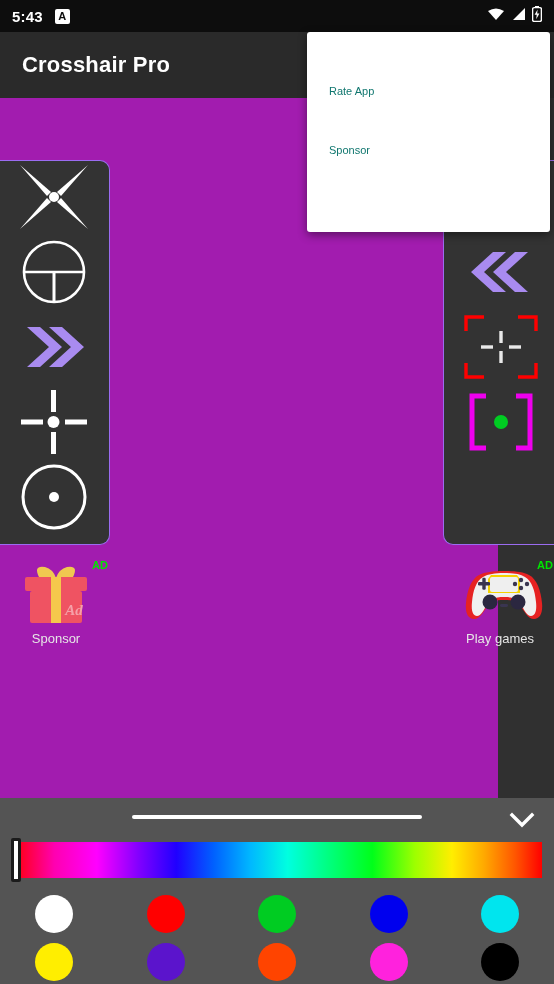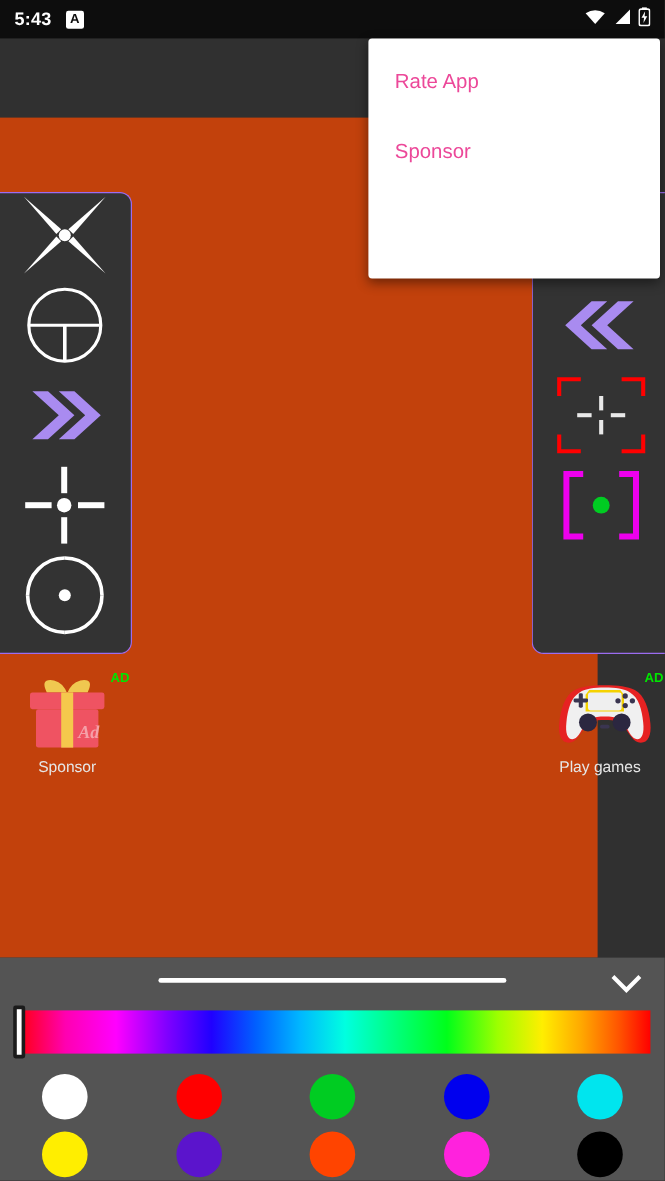--- a/index.html
+++ b/index.html
@@ -35,26 +35,26 @@
   .appbar-title { color:#fff; font-size:22px; font-weight:700; letter-spacing:.2px; }
 
   
   .menu {
     position:absolute; top:32px; left:307px; width:243px; height:200px;
     background:#fff; border-radius:3px;
     box-shadow:0 3px 10px rgba(0,0,0,.45);
     padding-top:6px; z-index:50;
   }
   .menu-item {
-    height:59px; display:flex; align-items:center;
-    padding:0 22px; color:#ec4899; font-size:17px;
-  }
-
-  
-  .content { position:absolute; top:98px; left:0; width:498px; height:700px; background:#c2410c; }
+    height:59px; display:flex; align-items:flex-end;
+    padding:0 22px; color:#0f766e; font-size:11px;
+  }
+
+  
+  .content { position:absolute; top:98px; left:0; width:498px; height:700px; background:#a21caf; }
 
   .ch-panel {
     position:absolute; top:62px; width:112px; height:385px;
     background:#333; border:1.5px solid #9b6cf0; border-radius:10px;
     display:flex; flex-direction:column; align-items:center;
   }
   .ch-panel.left  { left:-2px; border-left:none; border-top-left-radius:0; border-bottom-left-radius:0; }
   .ch-panel.right { left:443px; width:114px; border-right:none; border-top-right-radius:0; border-bottom-right-radius:0; }
 
   .ch-cell { width:100%; height:75px; display:flex; align-items:center; justify-content:center; }
@@ -120,20 +120,23 @@
       <span>
         <svg width="10" height="16" viewBox="0 0 10 16">
           <rect x="0.6" y="1.6" width="8.8" height="13.8" rx="1.6" fill="none" stroke="#fff" stroke-width="1.4"></rect>
           <rect x="3" y="0" width="4" height="2" fill="#fff"></rect>
           <path d="M5.6 3.4 L2.6 8.8 L4.7 8.8 L4.2 13.2 L7.4 7.6 L5.2 7.6 Z" fill="#fff"></path>
         </svg>
       </span>
     </div>
   </div>
 
+  <div class="appbar">
+    <span class="appbar-title">Crosshair Pro</span>
+  </div>
 
   <div class="menu">
     <div class="menu-item">
       <span>Rate App</span>
     </div>
     <div class="menu-item">
       <span>Sponsor</span>
     </div>
   </div>
 

